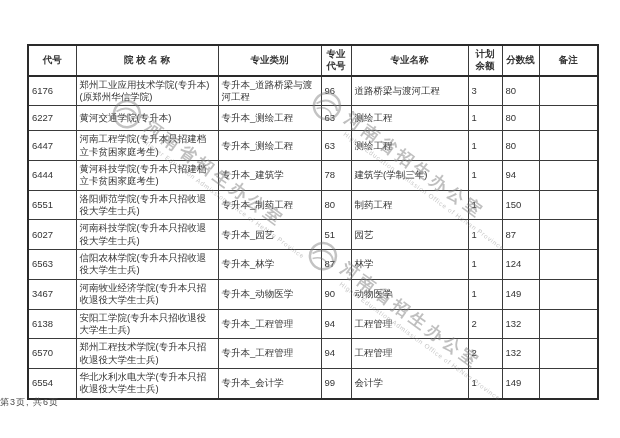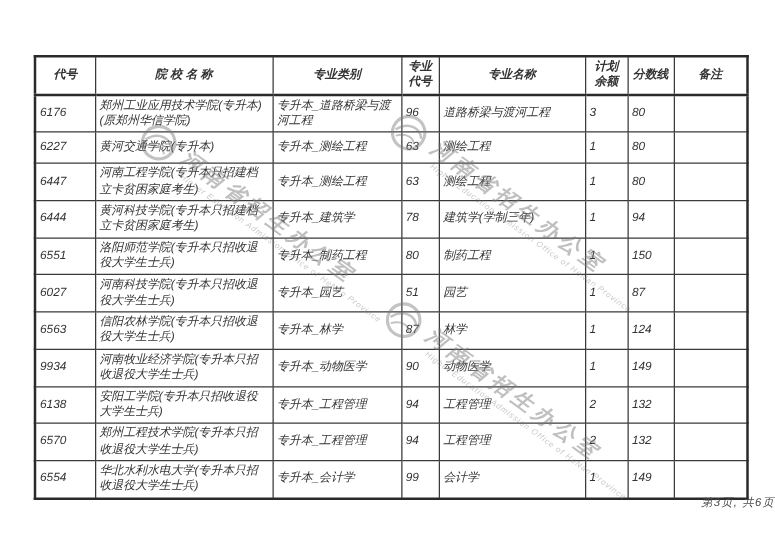--- a/index.html
+++ b/index.html
@@ -1,21 +1,21 @@
 <!DOCTYPE html>
 <html><head>
 <meta charset="utf-8">
 <style>
   html,body{margin:0;padding:0;}
   body{
     width:620px;height:438px;position:relative;overflow:hidden;
     background:#ffffff;
     font-family:"Liberation Sans","DejaVu Sans",sans-serif;
   }
-  .page{position:absolute;inset:0;font-style:italic;}
+  .page{position:absolute;inset:0;}
 
   table.adm{
     position:absolute;left:27px;top:44px;width:570px;
     border-collapse:collapse;table-layout:fixed;
     font-size:9.5px;color:#333;z-index:1;
   }
   table.adm{border:2px solid #2a2a2a;}
   table.adm th, table.adm td{
     border:1px solid #3a3a3a;
     padding:2px 3px;
@@ -28,23 +28,22 @@
     white-space:pre-line;
     padding:2px 1px;
     border-bottom:2px solid #2a2a2a;
   }
   table.adm td{height:20px;}
   td.c{text-align:left;}
   td.l{text-align:left;}
 
   .footer{
     position:absolute;left:0;right:0;top:396px;
-    text-align:right;font-size:9px;color:#4a4a4a;z-index:1;
+    text-align:left;font-size:9px;color:#4a4a4a;z-index:1;
     letter-spacing:1px;
-    padding-left:32px;
   }
 
   
   .wm{
     position:absolute;display:flex;align-items:flex-start;gap:5px;
     transform:rotate(36deg);transform-origin:0 0;
     z-index:3;pointer-events:none;white-space:nowrap;
   }
   .wm-cn{
     display:block;font-size:17px;font-weight:bold;
@@ -152,21 +151,21 @@
         <td class="c">6563</td>
         <td class="l">信阳农林学院(专升本只招收退役大学生士兵)</td>
         <td class="l">专升本_林学</td>
         <td class="c">87</td>
         <td class="l">林学</td>
         <td class="c">1</td>
         <td class="c">124</td>
         <td class="c"></td>
       </tr>
       <tr>
-        <td class="c">9934</td>
+        <td class="c">3467</td>
         <td class="l">河南牧业经济学院(专升本只招收退役大学生士兵)</td>
         <td class="l">专升本_动物医学</td>
         <td class="c">90</td>
         <td class="l">动物医学</td>
         <td class="c">1</td>
         <td class="c">149</td>
         <td class="c"></td>
       </tr>
       <tr>
         <td class="c">6138</td>

